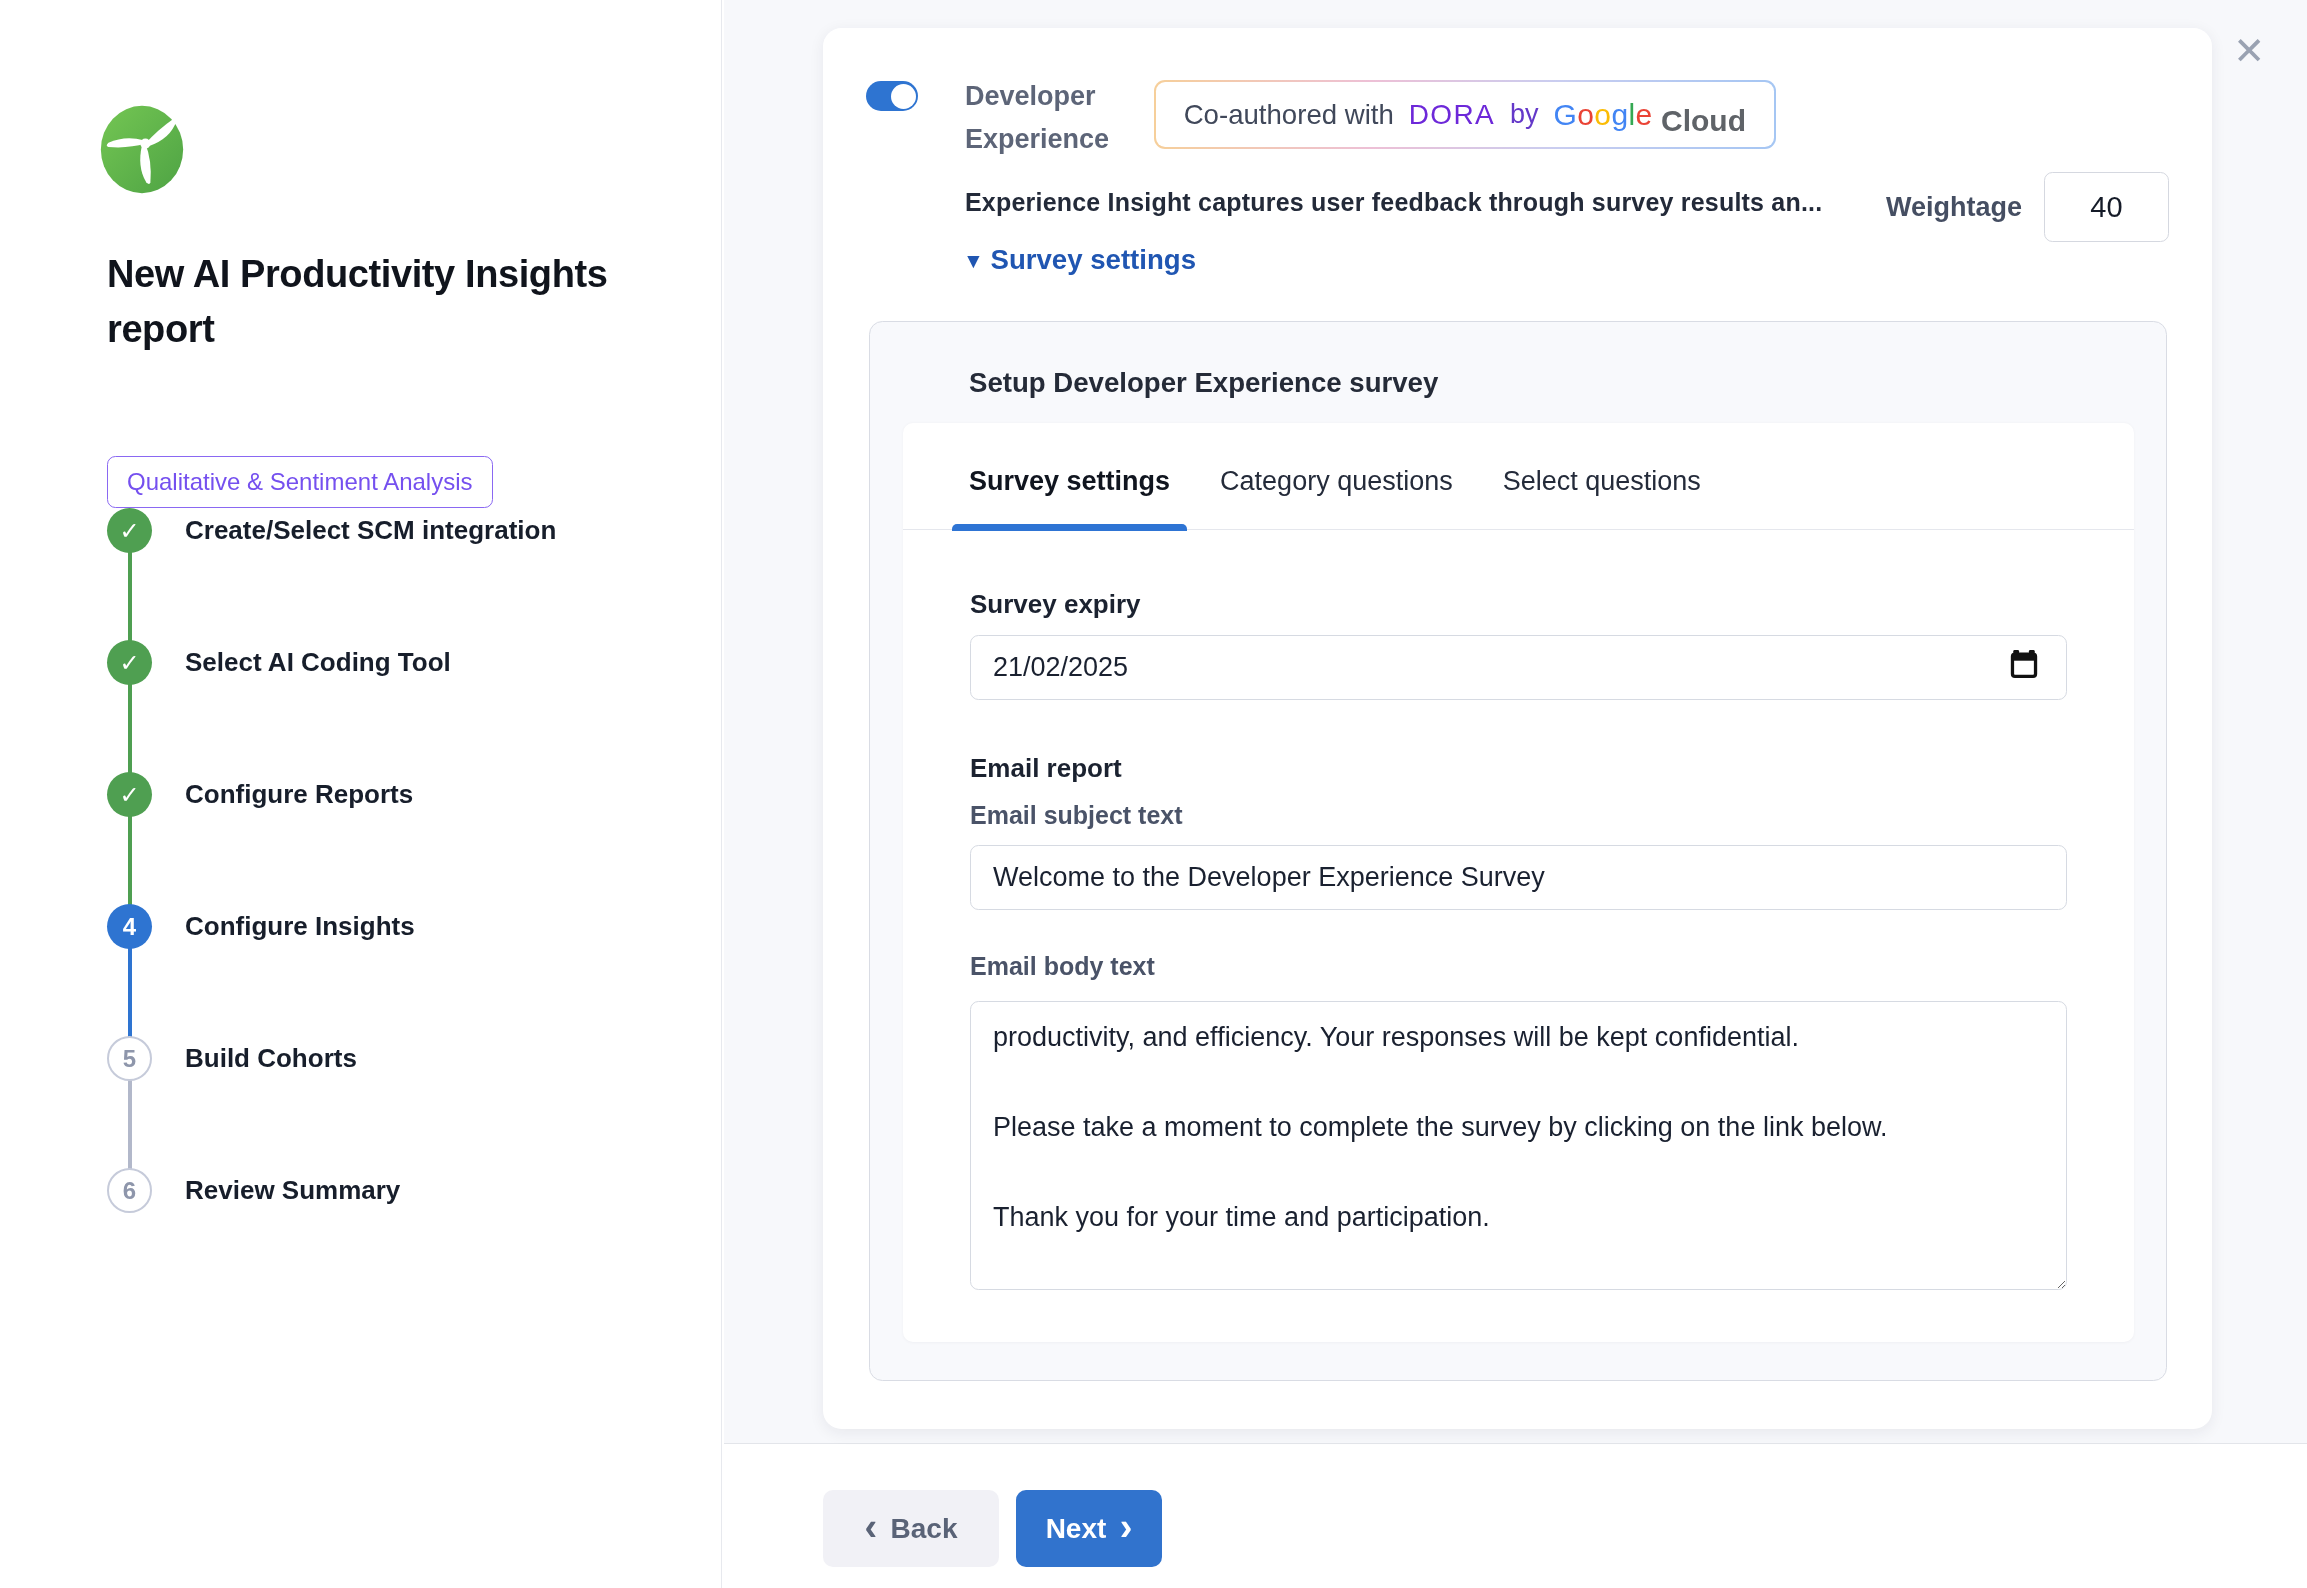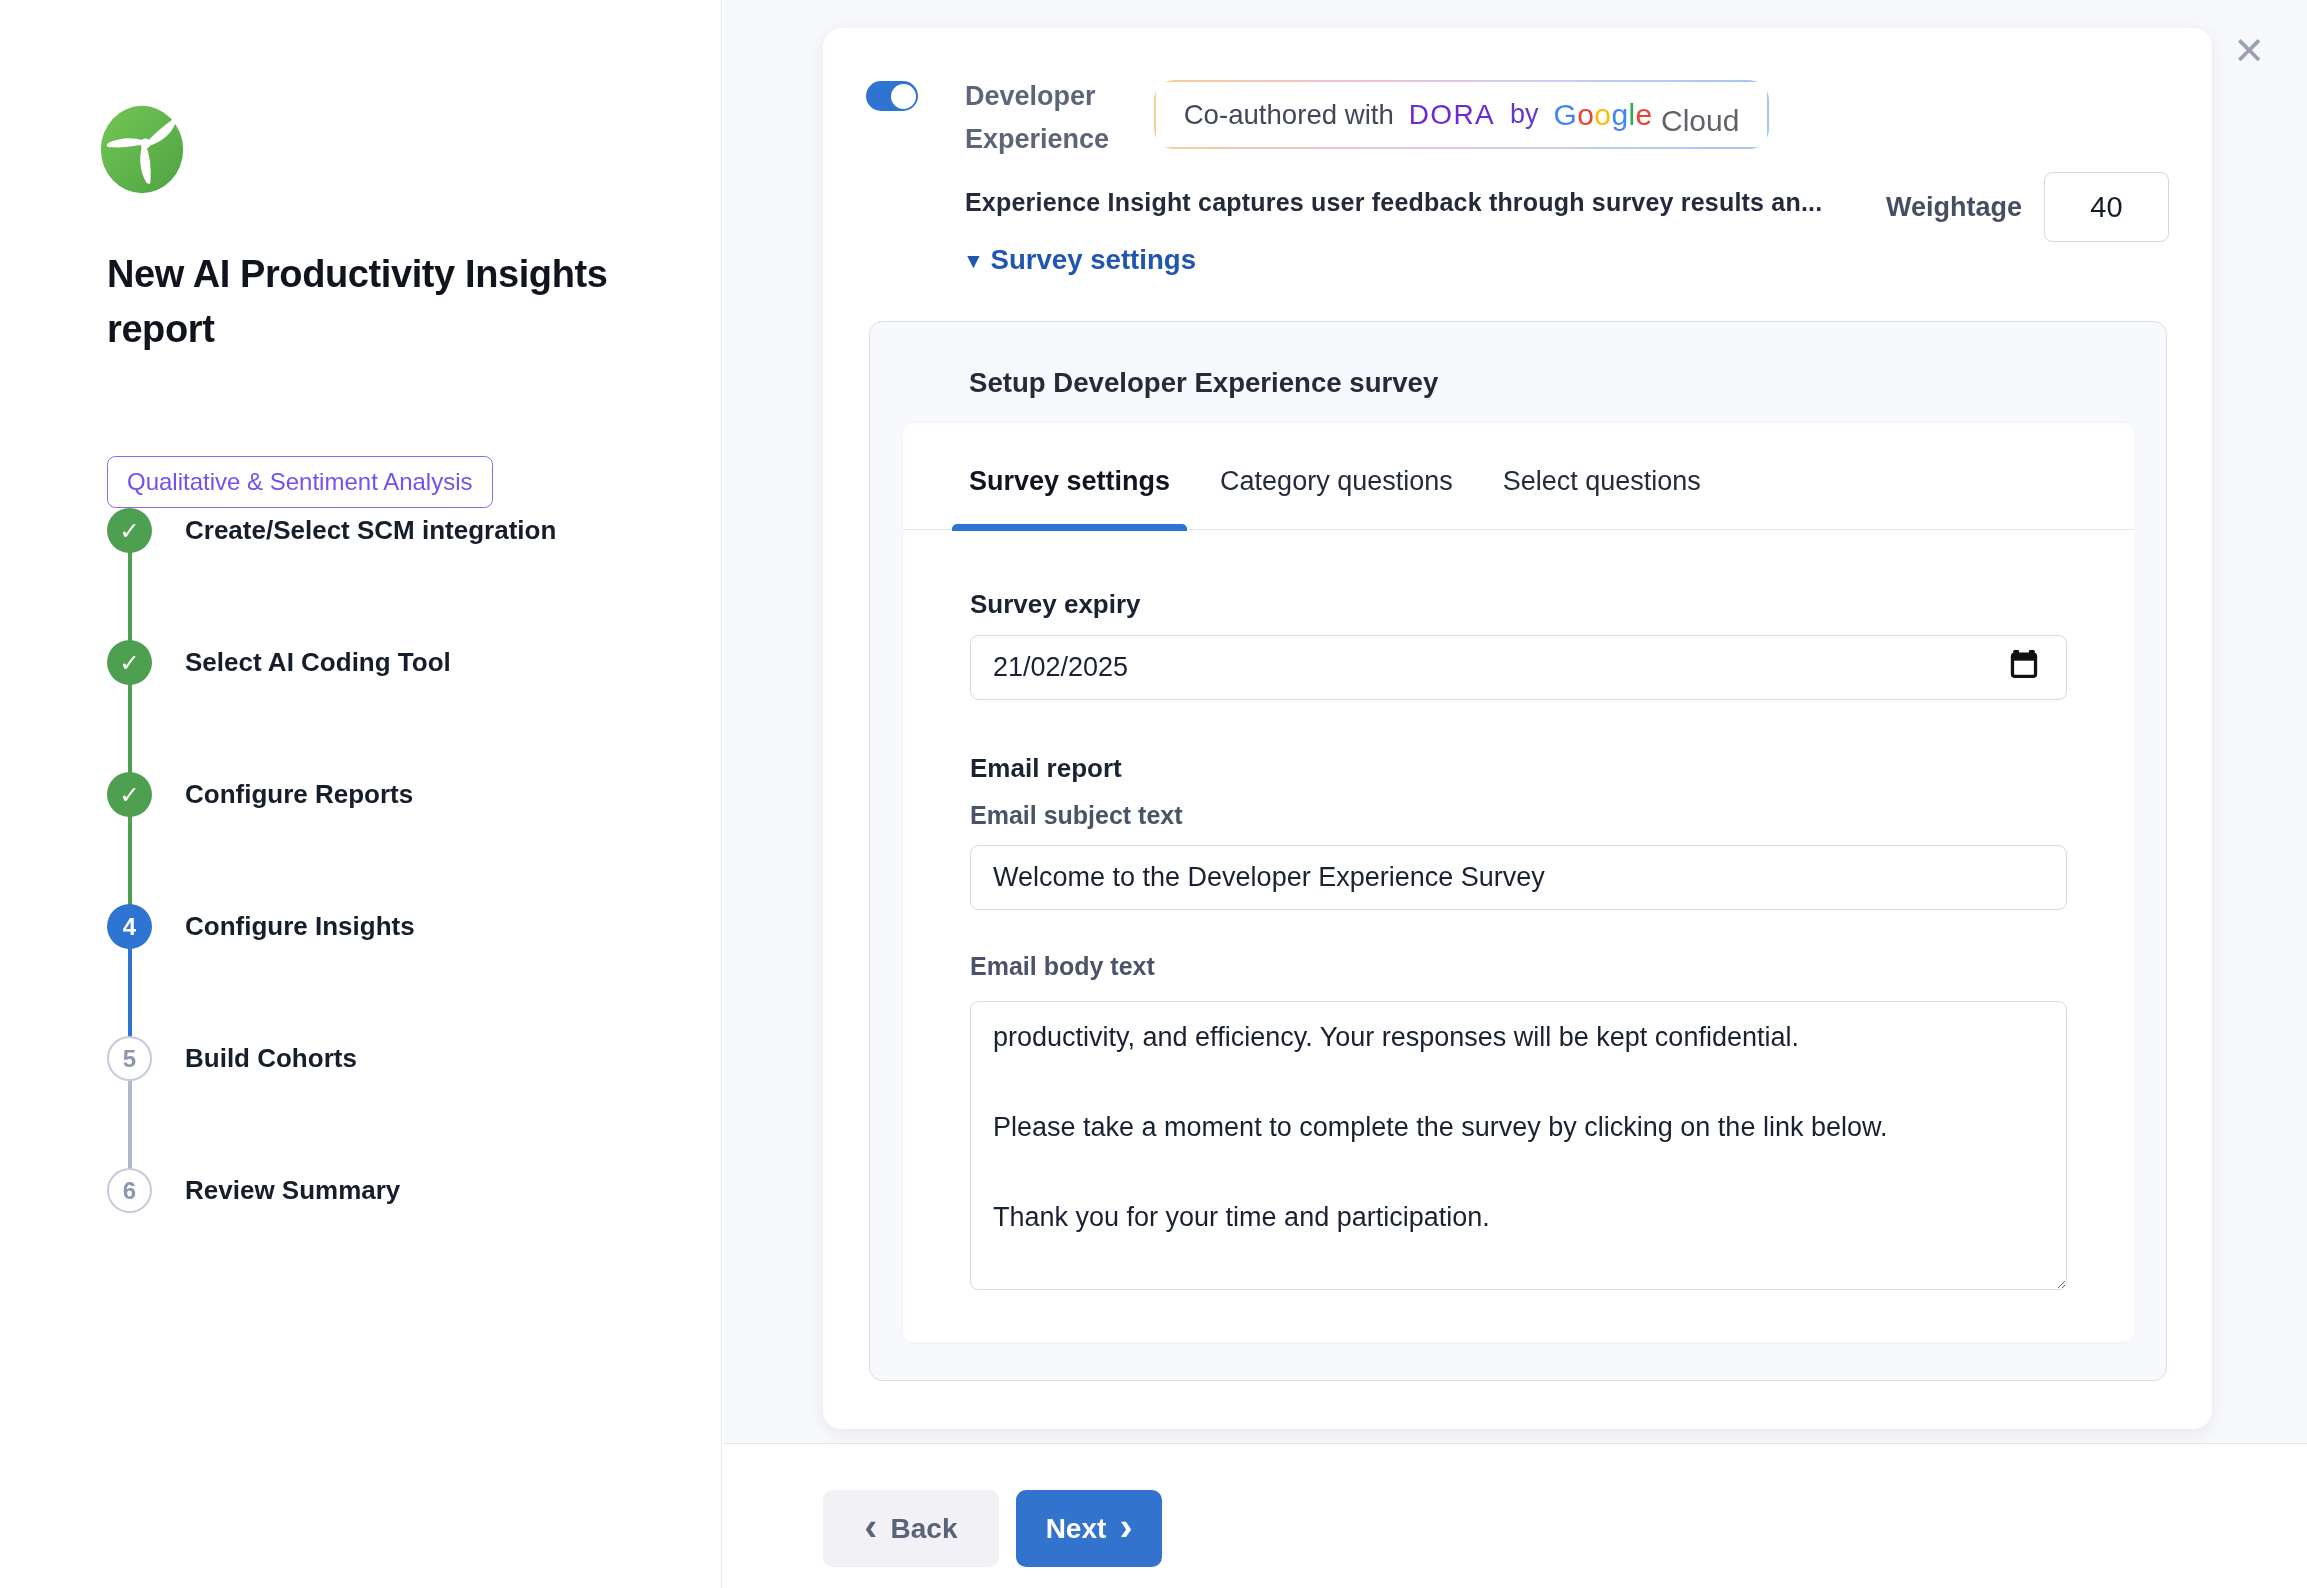--- a/index.html
+++ b/index.html
@@ -74,34 +74,34 @@
   .toggle .knob {
     position:absolute; right:2.5px; top:2.5px; width:25px; height:25px;
     background:#ffffff; border-radius:50%;
   }
   .insight-name {
     position:absolute; left:142px; top:47px; width:155px;
     font-size:27px; font-weight:600; color:#5d6578; line-height:43px;
   }
   .badge-wrap {
     position:absolute; left:331px; top:52px; height:69px;
-    padding:1.7px; border-radius:20px;
+    padding:1.7px; border-radius:11px;
     background:linear-gradient(90deg,#f6cf9a 0%,#edc0d6 35%,#c9cdf0 65%,#a5c6f3 100%);
   }
   .badge-inner {
     height:100%; background:#ffffff; border-radius:9.2px;
     display:flex; align-items:center; gap:15px; padding:0 28px;
     white-space:nowrap;
   }
   .badge-prefix { font-size:27.6px; color:#40485a; font-weight:500; }
   .badge-dora   { font-size:28px; color:#6d28d9; font-weight:400; letter-spacing:1.3px; }
   .badge-by     { font-size:27px; color:#6438c9; font-weight:500; }
   .badge-google { font-size:30px; font-weight:500; letter-spacing:0.4px; }
   .gl-b { color:#4285F4; } .gl-r { color:#EA4335; } .gl-y { color:#FBBC05; } .gl-g { color:#34A853; }
-  .badge-cloud  { font-size:30px; color:#5f6368; font-weight:400; margin-left:-6.7px;margin-top:12px; }
+  .badge-cloud  { font-size:30px; color:#5f6368; font-weight:700; margin-left:-6.7px;margin-top:12px; }
 
   .weightage {
     position:absolute; right:43px; top:144px;
     display:flex; align-items:center; gap:22px;
   }
   .weightage-label { font-size:27px; font-weight:600; color:#454e62; }
   .weightage-input {
     width:125px; height:70px; border:1.7px solid #d5d8e0; border-radius:8.4px;
     font-size:29px; text-align:center; color:#151b28; background:#fff;
     font-family:inherit; outline:none;

